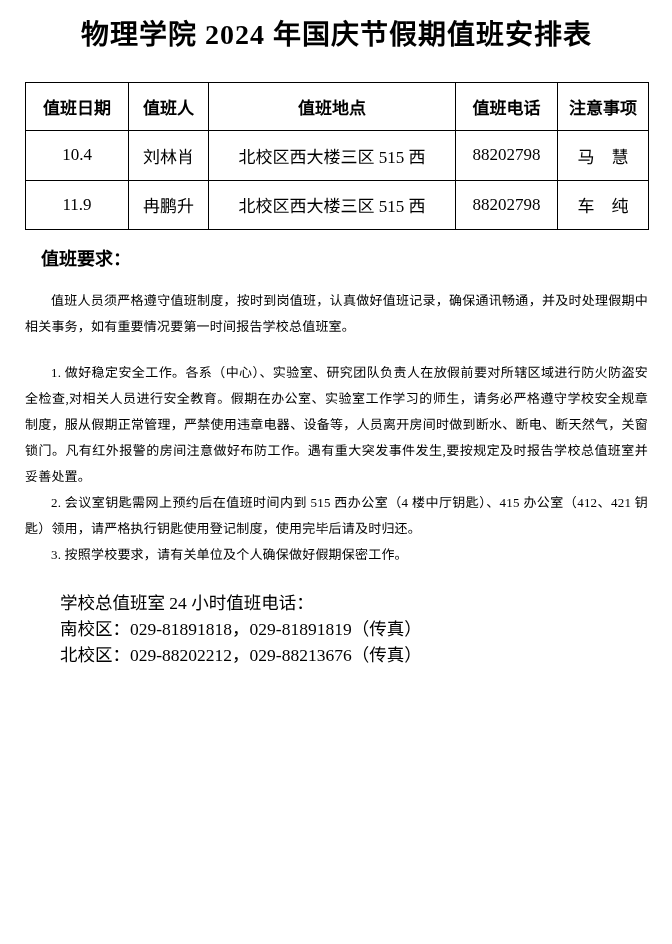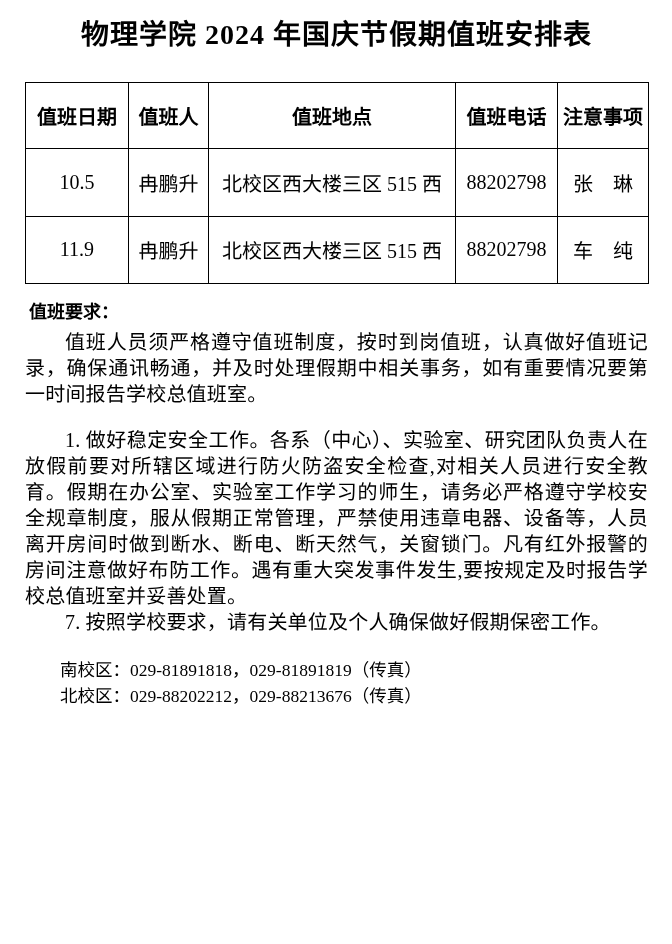--- a/index.html
+++ b/index.html
@@ -31,44 +31,44 @@
   table.duty {
     width: 623px;
     border-collapse: collapse;
     table-layout: fixed;
   }
   table.duty th,
   table.duty td {
     border: 1.8px solid #000000;
     text-align: center;
     vertical-align: middle;
-    font-size: 20px;
-    padding: 12px 2px;
+    font-size: 17px;
+    padding: 3px 2px;
     overflow: hidden;
     white-space: nowrap;
   }
   table.duty th {
     font-weight: bold;
     height: 41px;
   }
   table.duty td {
     font-weight: normal;
     height: 42.5px;
   }
   .section-heading {
-    margin: 4px;
+    margin: 16px;
     font-size: 18px;
     font-weight: bold;
     line-height: 26px;
   }
   .req-section { margin-top: 15px; }
   .notes-section { margin-top: 20px; }
   .body-para {
     margin: 0;
-    font-size: 20px;
+    font-size: 13px;
     line-height: 26px;
     text-indent: 2em;
     text-align: justify;
     letter-spacing: 0.2px;
   }
   .hotline-section { margin-top: 22px; }
   .hotline-line {
     margin: 0;
     font-size: 17.5px;
     line-height: 26px;
@@ -95,44 +95,46 @@
       <tr>
         <th>值班日期</th>
         <th>值班人</th>
         <th>值班地点</th>
         <th>值班电话</th>
         <th>注意事项</th>
       </tr>
     </thead>
     <tbody>
       <tr>
-        <td>10.5</td>
-        <td>冉鹏升</td>
+        <td>10.4</td>
+        <td>刘林肖</td>
         <td>北校区西大楼三区 515 西</td>
         <td>88202798</td>
-        <td>张　琳</td>
+        <td>马　慧</td>
       </tr>
       <tr>
         <td>11.9</td>
         <td>冉鹏升</td>
         <td>北校区西大楼三区 515 西</td>
         <td>88202798</td>
         <td>车　纯</td>
       </tr>
     </tbody>
   </table>
 
   <section class="req-section">
     <h2 class="section-heading">值班要求：</h2>
     <p class="body-para">值班人员须严格遵守值班制度，按时到岗值班，认真做好值班记录，确保通讯畅通，并及时处理假期中相关事务，如有重要情况要第一时间报告学校总值班室。</p>
   </section>
 
   <section class="notes-section">
     <p class="body-para">1. 做好稳定安全工作。各系（中心）、实验室、研究团队负责人在放假前要对所辖区域进行防火防盗安全检查,对相关人员进行安全教育。假期在办公室、实验室工作学习的师生，请务必严格遵守学校安全规章制度，服从假期正常管理，严禁使用违章电器、设备等，人员离开房间时做到断水、断电、断天然气，关窗锁门。凡有红外报警的房间注意做好布防工作。遇有重大突发事件发生,要按规定及时报告学校总值班室并妥善处置。</p>
-    <p class="body-para">7. 按照学校要求，请有关单位及个人确保做好假期保密工作。</p>
+    <p class="body-para">2. 会议室钥匙需网上预约后在值班时间内到 515 西办公室（4 楼中厅钥匙）、415 办公室（412、421 钥匙）领用，请严格执行钥匙使用登记制度，使用完毕后请及时归还。</p>
+    <p class="body-para">3. 按照学校要求，请有关单位及个人确保做好假期保密工作。</p>
   </section>
 
   <section class="hotline-section">
+    <p class="hotline-line">学校总值班室 24 小时值班电话：</p>
     <p class="hotline-line">南校区：029-81891818，029-81891819（传真）</p>
     <p class="hotline-line">北校区：029-88202212，029-88213676（传真）</p>
   </section>
 
 </div>
 
 </body></html>

